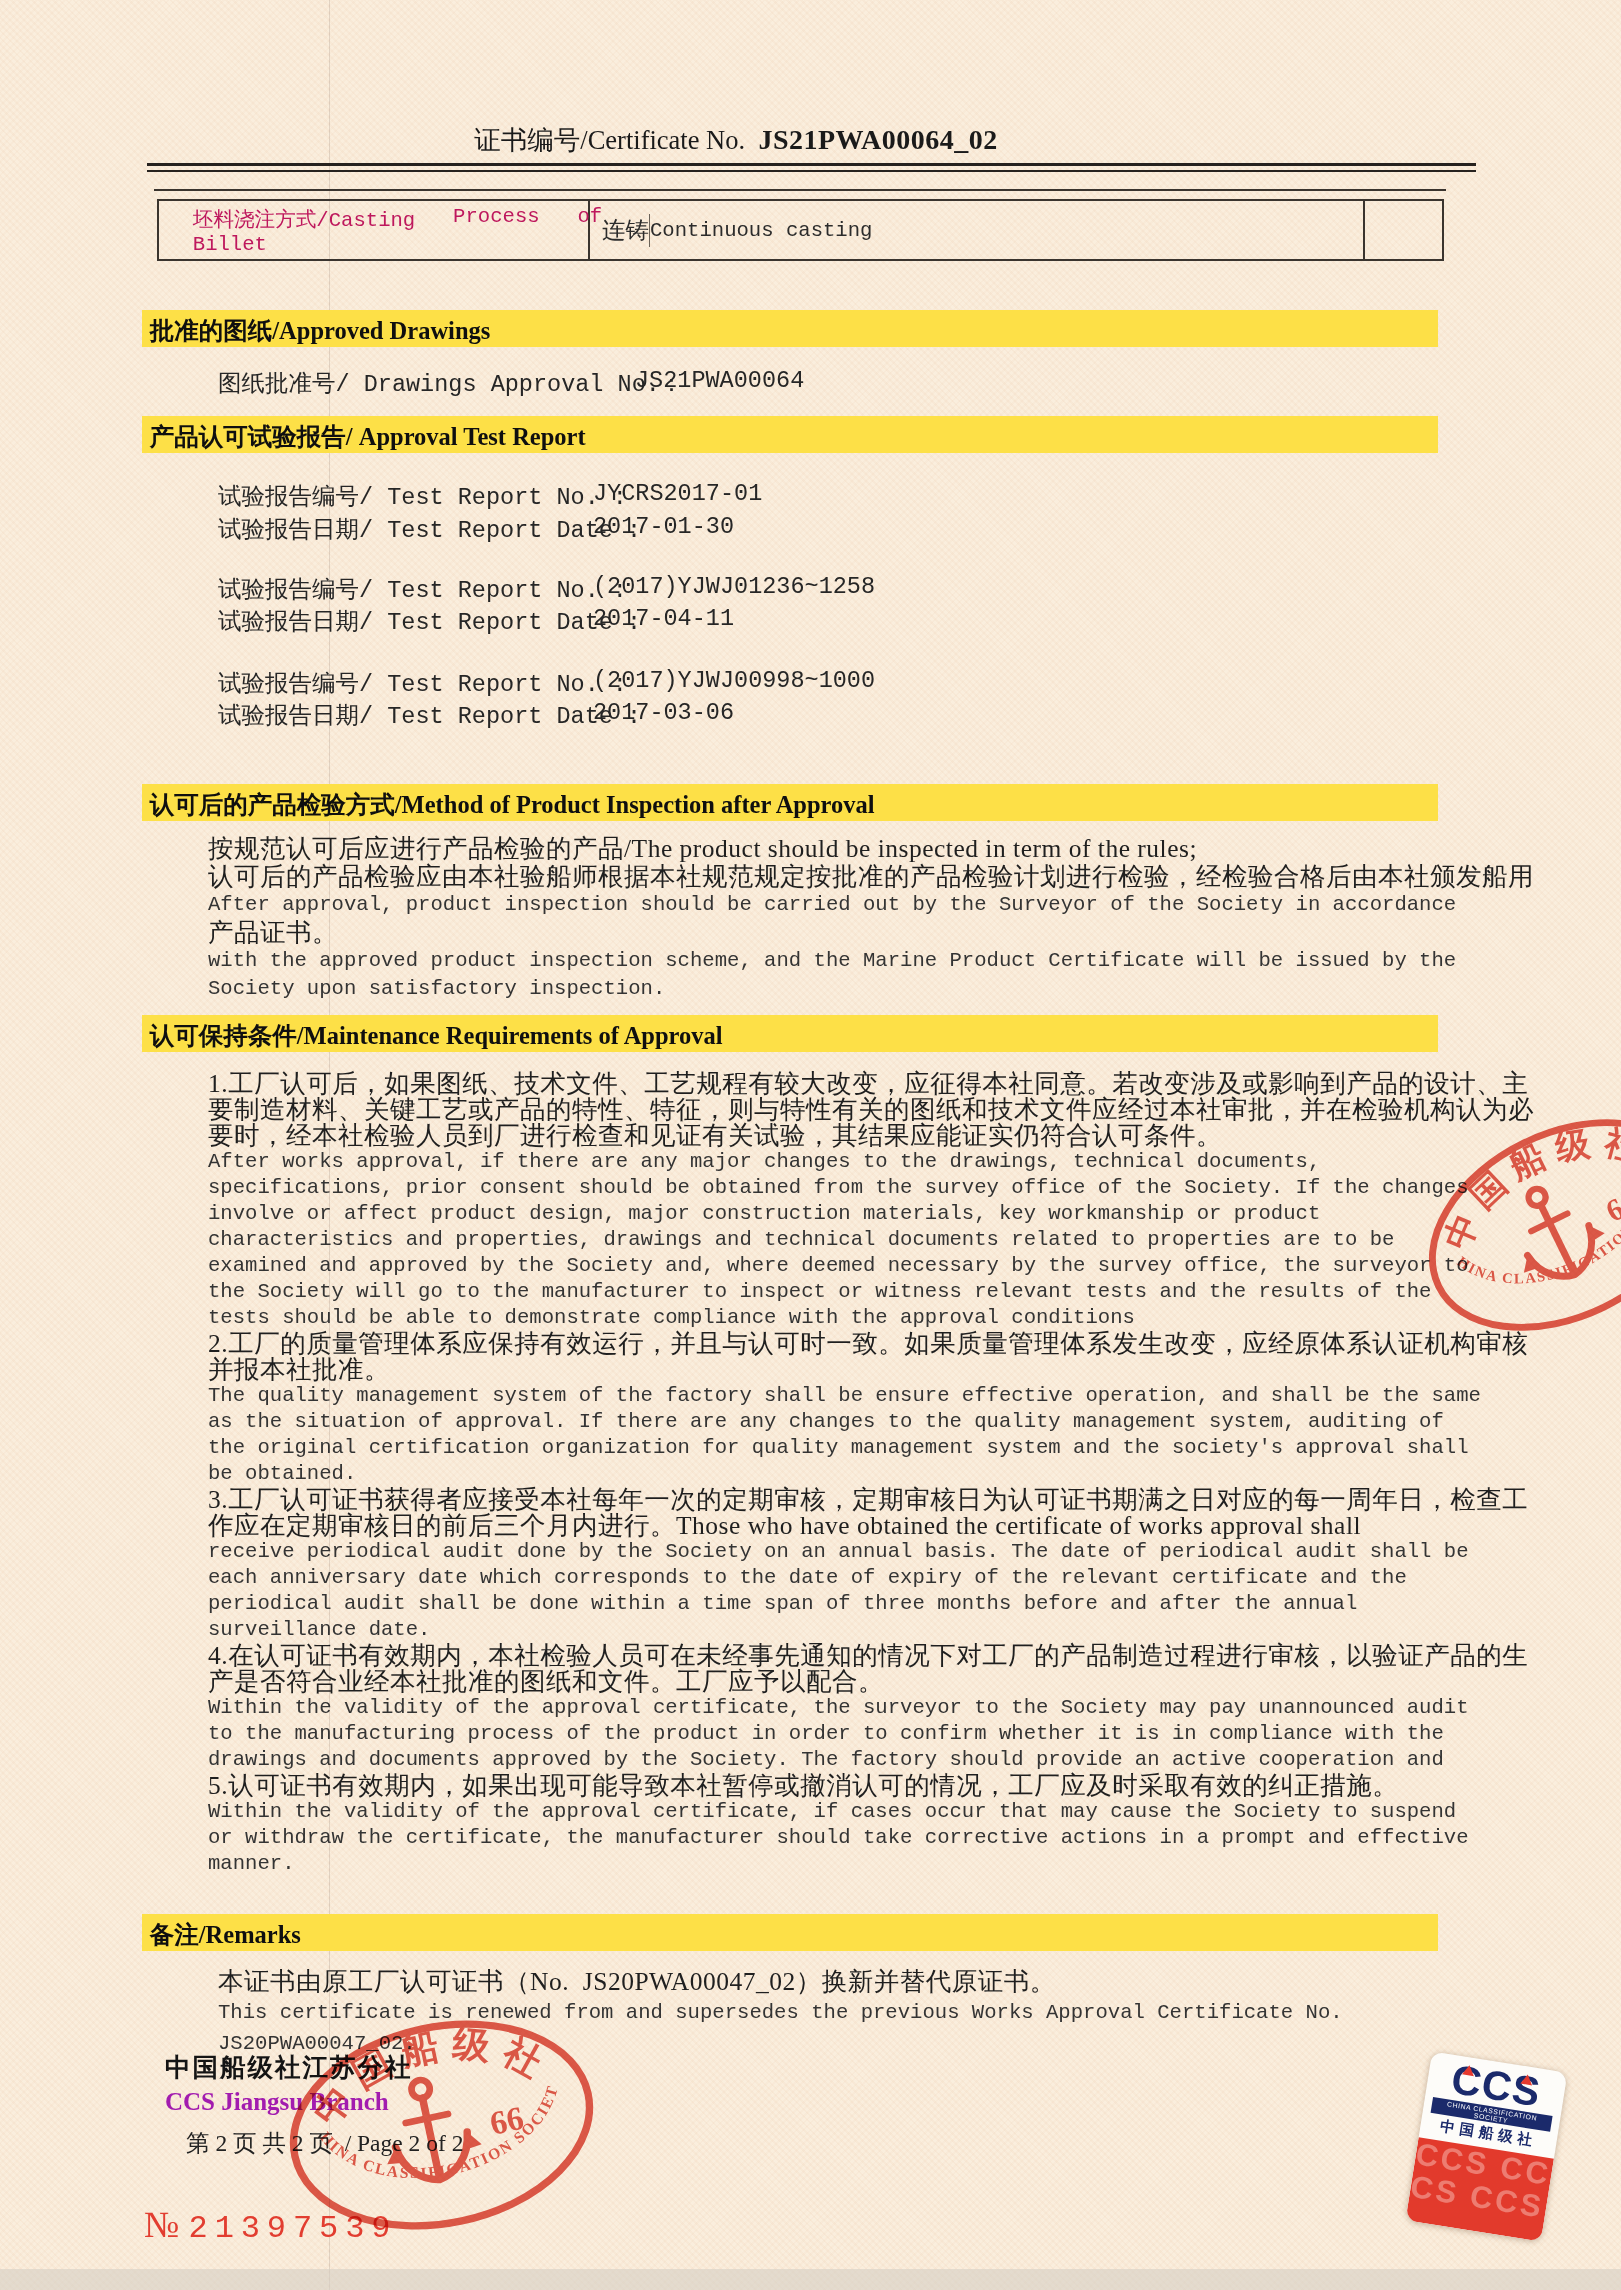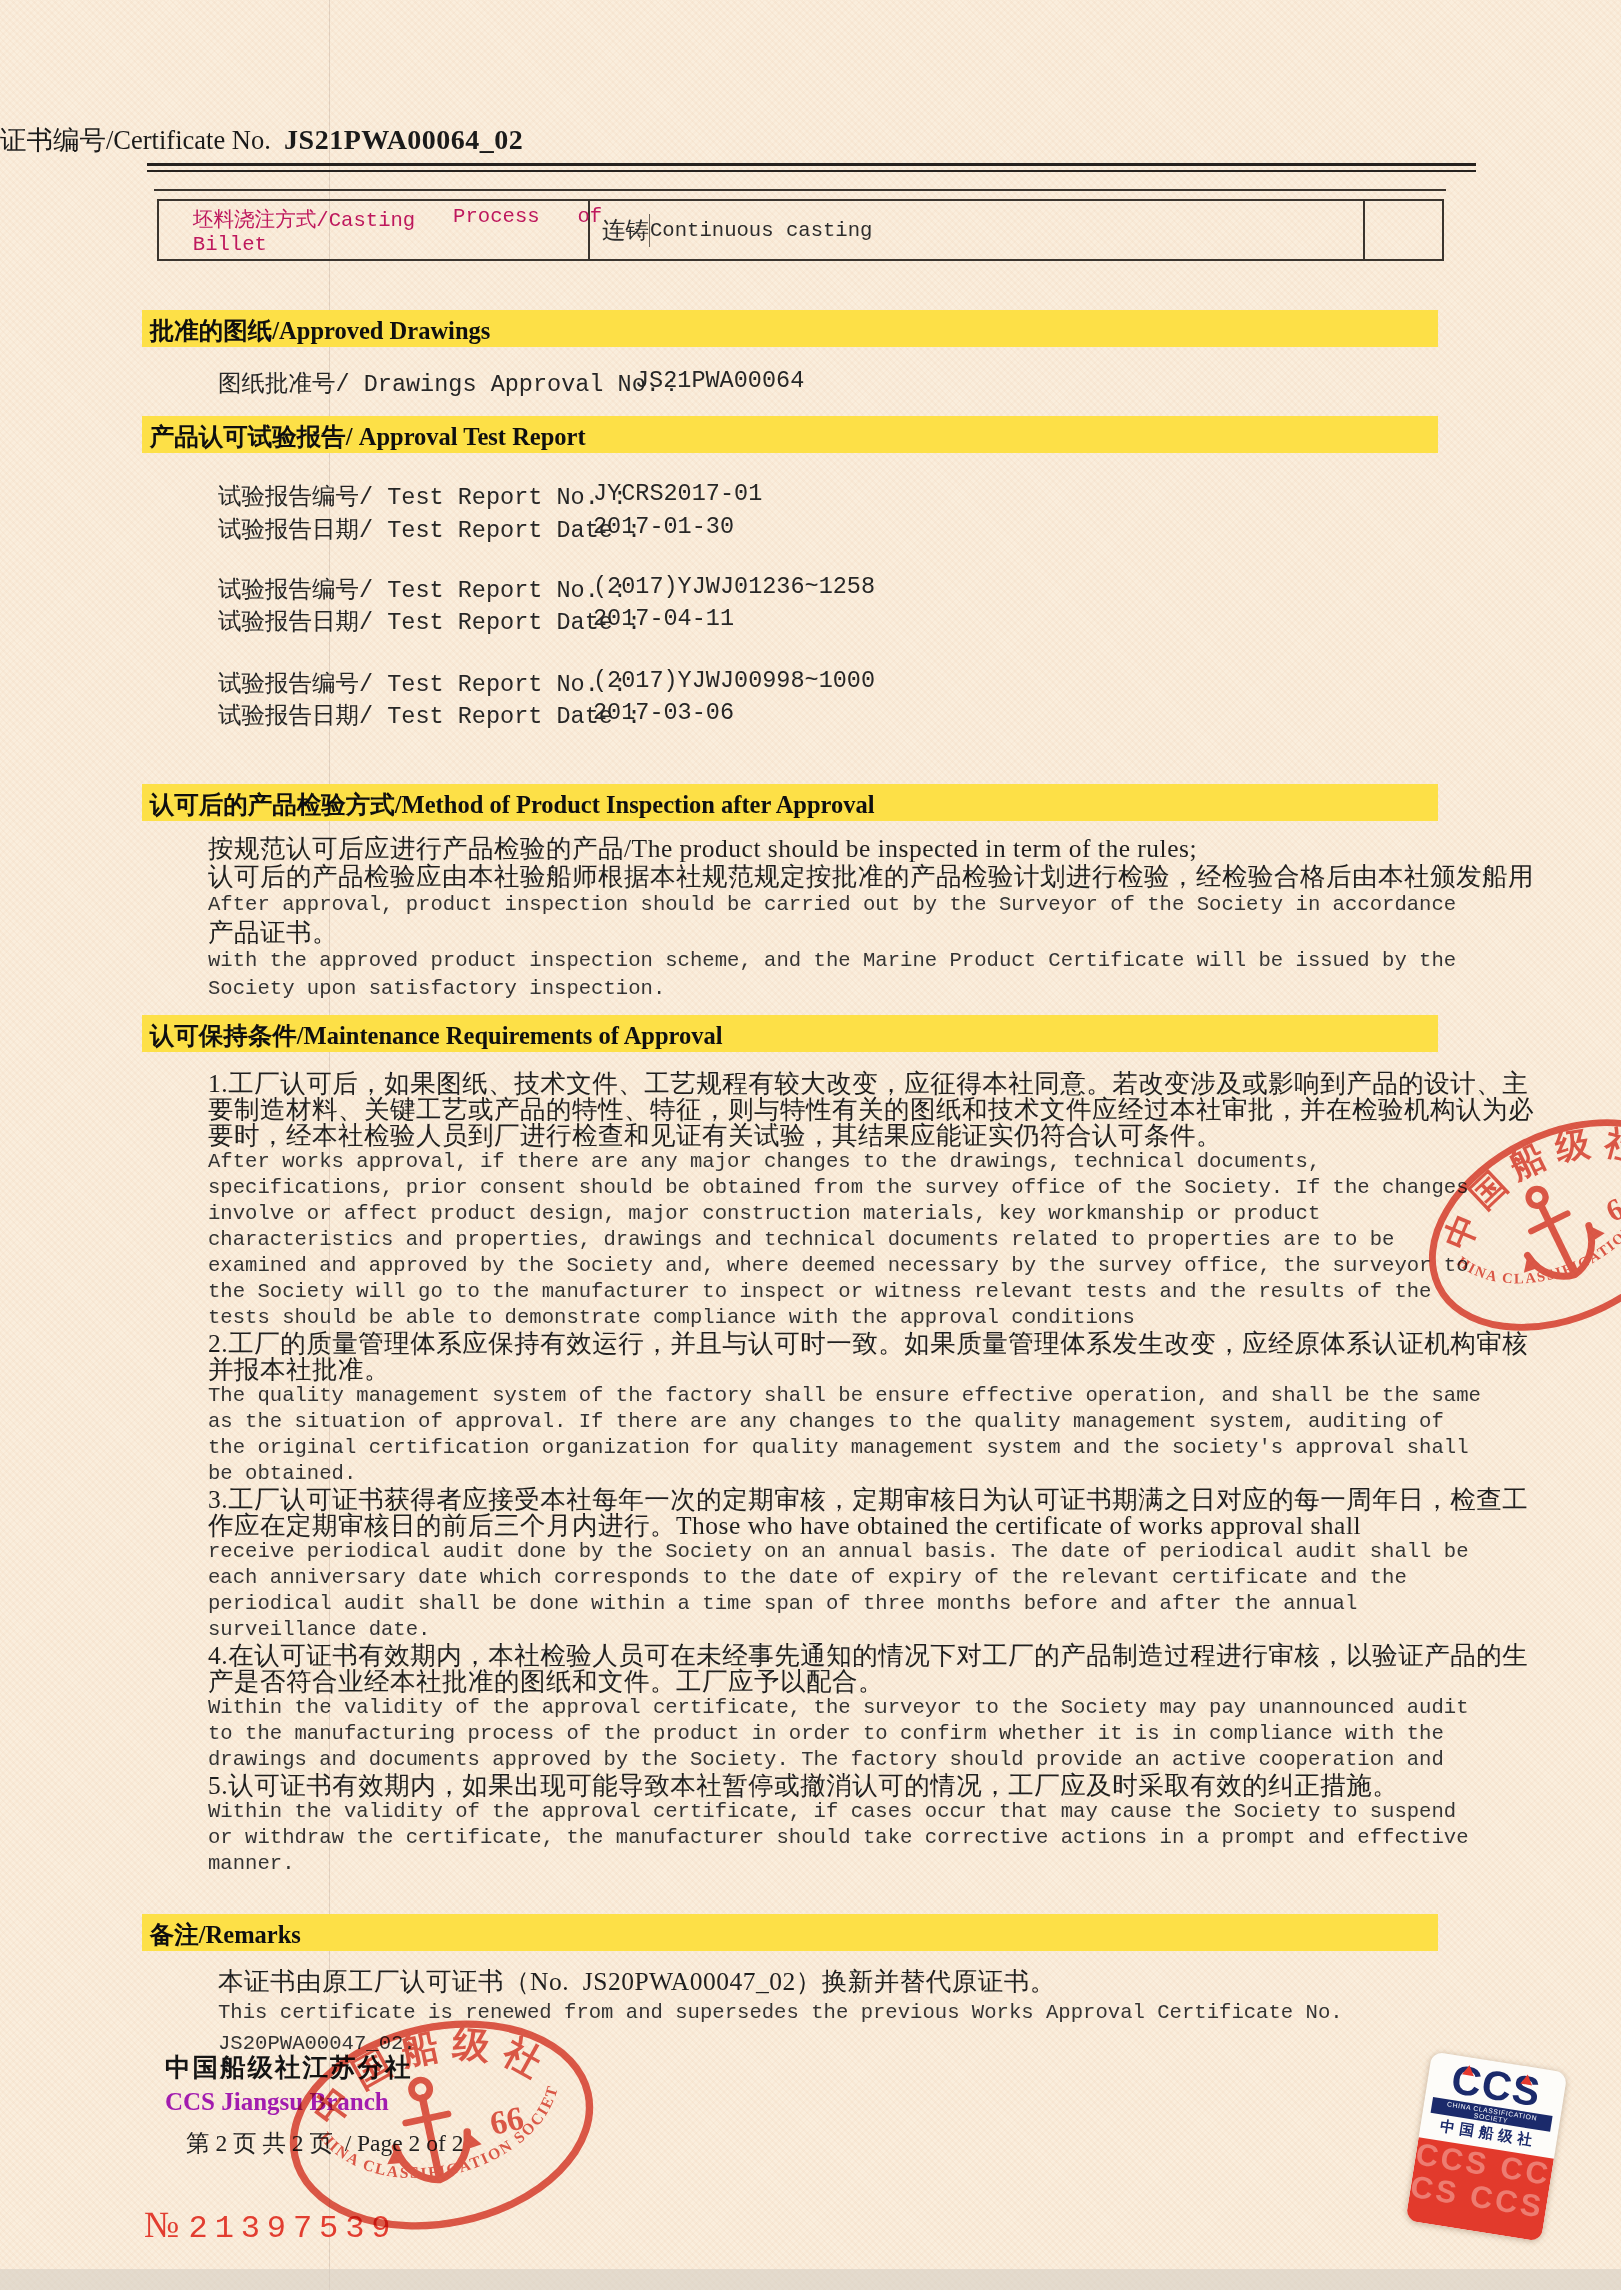--- a/index.html
+++ b/index.html
@@ -7,21 +7,21 @@
     background:#faeedd;
     font-family:"Liberation Serif","DejaVu Serif",serif;}
   .tex{position:absolute;inset:0;pointer-events:none;
     background:
       repeating-linear-gradient(45deg, rgba(230,185,150,.10) 0 2px, transparent 2px 4.9px),
       repeating-linear-gradient(-45deg, rgba(230,185,150,.08) 0 2px, transparent 2px 4.9px);}
   .fold{position:absolute;left:329px;top:0;width:1px;height:2291px;background:rgba(110,90,75,.18);}
   .bottomstrip{position:absolute;left:0;bottom:0;width:1621px;height:21.6px;background:#d6cfc5;opacity:.6;}
 
   
-  .cert-line{position:absolute;top:122px;left:0;width:1472px;text-align:left;font-size:26.5px;color:#1a1a1a;white-space:pre;}
+  .cert-line{position:absolute;top:122px;left:0;width:1472px;text-align:center;font-size:26.5px;color:#1a1a1a;white-space:pre;}
   .cert-no{font-weight:bold;font-size:28px;letter-spacing:0.5px;}
   .rule{position:absolute;left:147px;width:1329px;background:#26221f;}
   .rule1{top:163px;height:2.9px;}
   .rule2{top:170px;height:2px;}
 
   
   .strayline{position:absolute;left:154px;top:189px;width:1292px;height:2px;background:#3a342e;}
   .ttable{position:absolute;left:157px;top:199px;width:1287px;height:62px;border:2px solid #3a342e;box-sizing:border-box;}
   .tdiv{position:absolute;top:0;width:2px;height:100%;background:#3a342e;}
   .cell1{position:absolute;left:0;top:0;width:429px;height:100%;padding:3.9px 9.8px;box-sizing:border-box;

